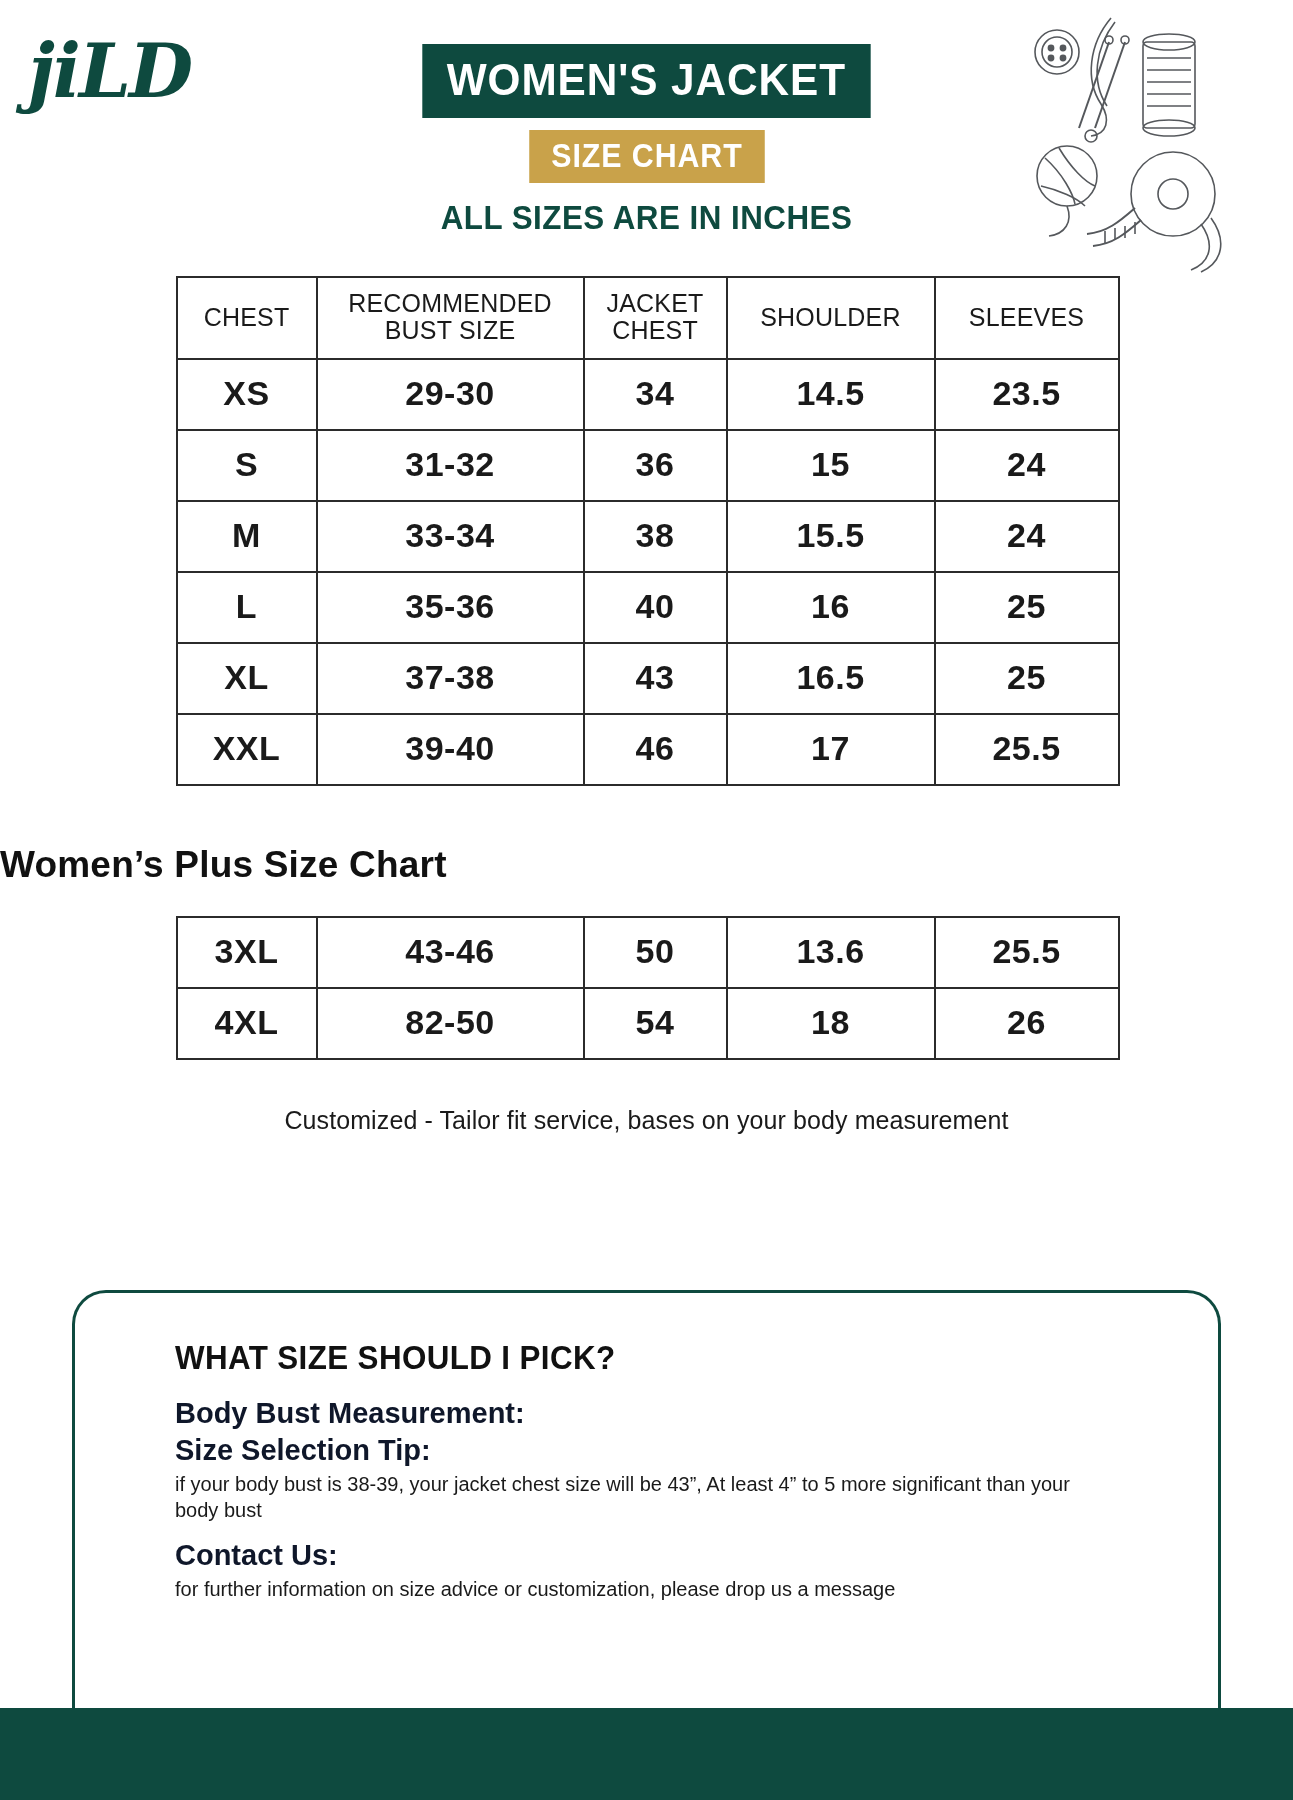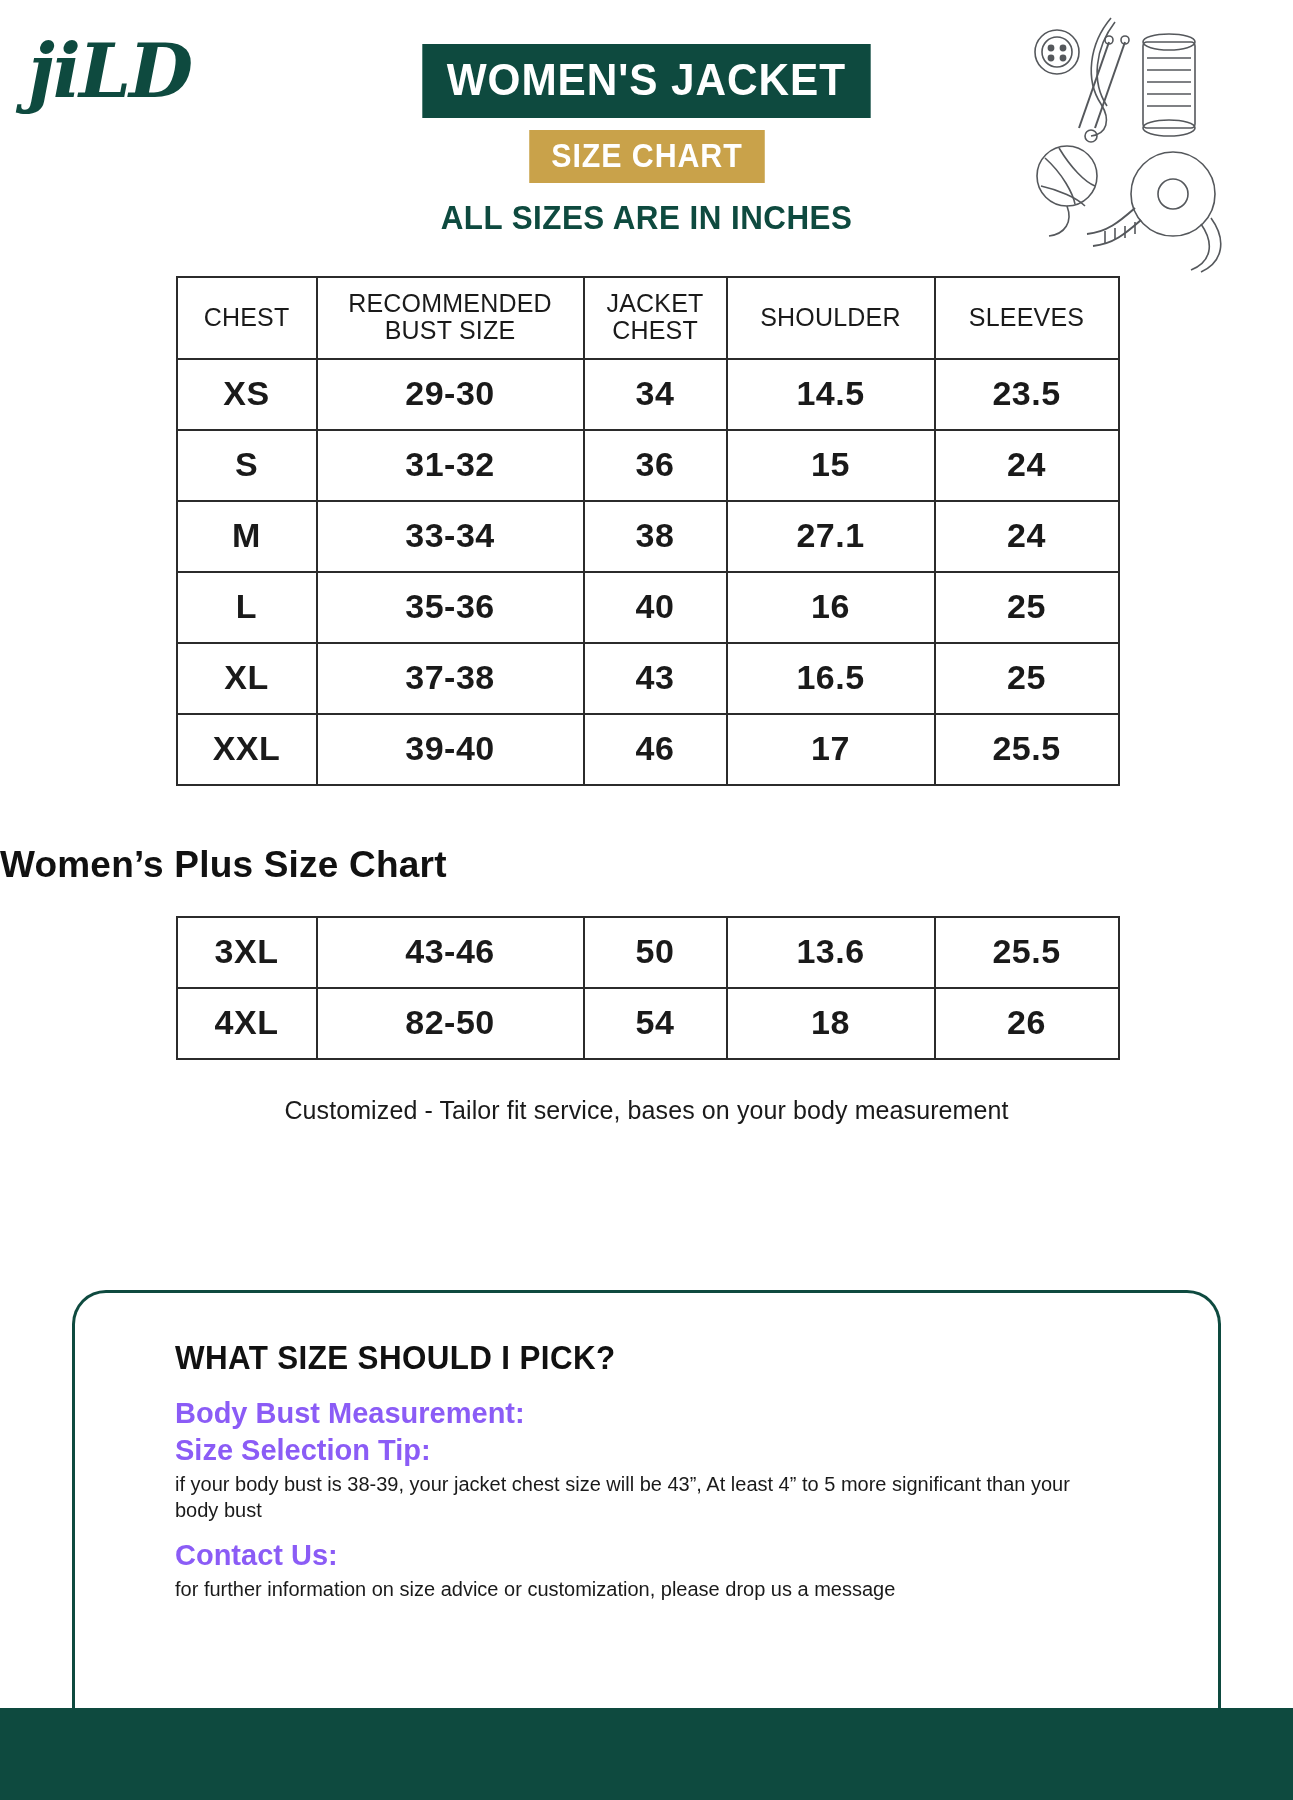--- a/index.html
+++ b/index.html
@@ -117,21 +117,21 @@
     font-weight: bold;
     color: #111111;
     margin: 58px 0 30px 0;
     letter-spacing: 0.2px;
   }
 
   .custom-note {
     text-align: center;
     font-size: 25px;
     color: #1a1a1a;
-    margin-top: 36px;
+    margin-top: 46px;
     letter-spacing: 0.1px;
   }
 
   
   .info-box {
     position: absolute;
     left: 72px;
     right: 72px;
     top: 1290px;
     bottom: 0;
@@ -146,21 +146,21 @@
     font-size: 33px;
     color: #111111;
     letter-spacing: 0.4px;
     transform: scaleX(0.95);
     transform-origin: left center;
     margin-bottom: 20px;
   }
   .info-h {
     font-size: 29px;
     font-weight: bold;
-    color: #8b5cf6;
+    color: #0f172a;
     margin-top: 2px;
     margin-bottom: 4px;
   }
   .info-p {
     font-size: 20px;
     color: #1a1a1a;
     line-height: 1.3;
     margin: 0 0 12px 0;
   }
   .info-p.tight { margin-bottom: 16px; }
@@ -270,21 +270,21 @@
         <td>S</td>
         <td>31-32</td>
         <td>36</td>
         <td>15</td>
         <td>24</td>
       </tr>
       <tr>
         <td>M</td>
         <td>33-34</td>
         <td>38</td>
-        <td>27.1</td>
+        <td>15.5</td>
         <td>24</td>
       </tr>
       <tr>
         <td>L</td>
         <td>35-36</td>
         <td>40</td>
         <td>16</td>
         <td>25</td>
       </tr>
       <tr>

